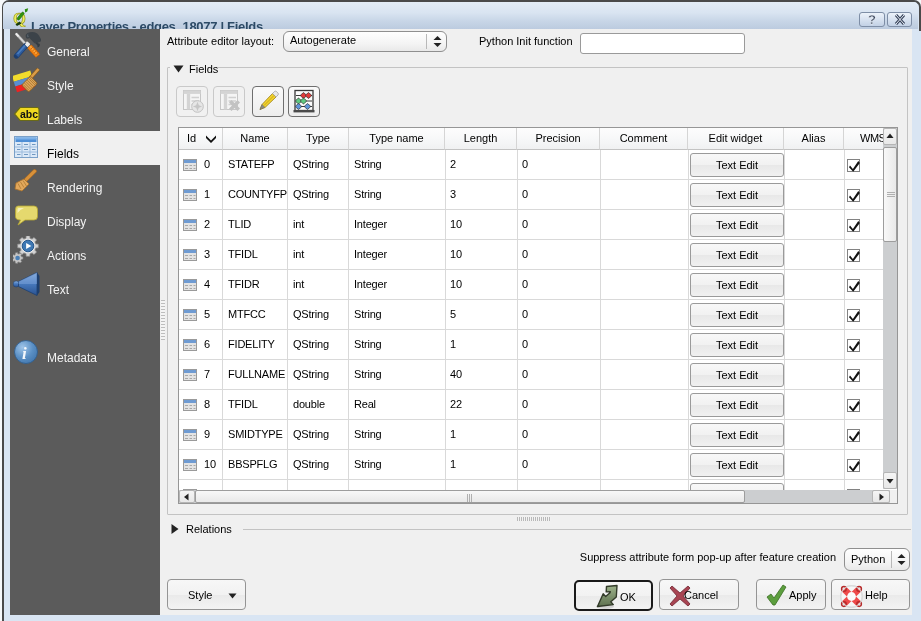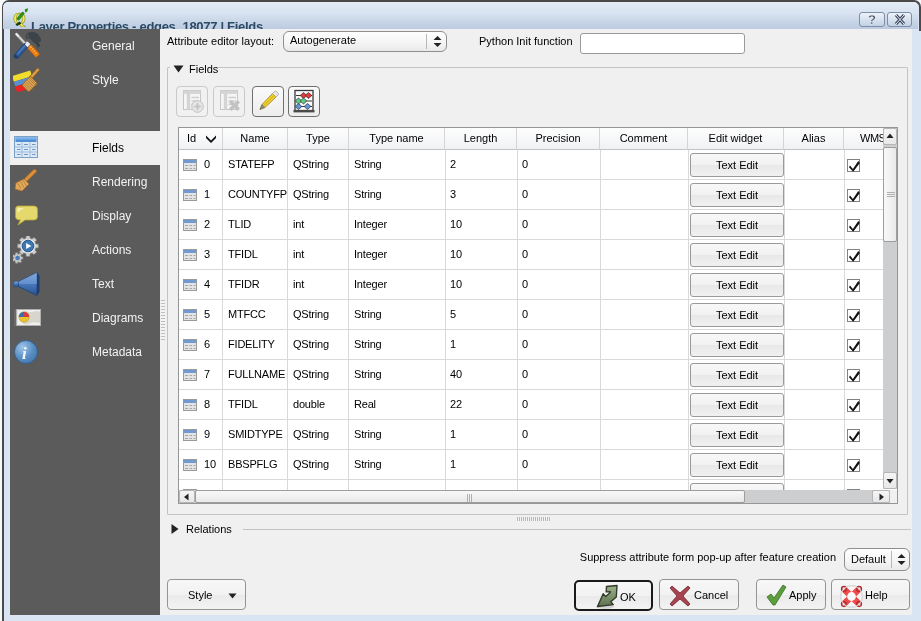--- a/index.html
+++ b/index.html
@@ -13,21 +13,21 @@
   border-bottom:none; border-radius:7px 7px 0 0; }
 #leftborder { position:absolute; left:2px; top:24px; width:2px; height:597px; background:#4a4a4a; }
 #titlebar { position:absolute; left:3px; top:2px; width:915px; height:27px;
   background:linear-gradient(180deg,#e3ecf6 0%,#d9e4f1 40%,#c8d6e7 70%,#bccbdf 100%);
   border-radius:5px 5px 0 0; }
 #title-text { position:absolute; left:210px; top:11px; font-size:12px; font-weight:bold; color:#2c4a66;margin-top:11px; }
 .capbtn { position:absolute; top:10px; width:26px; height:15px; border:1px solid #7e8ea6; border-radius:3px;
   background:linear-gradient(180deg,#ecf2fa 0%,#d8e2f0 50%,#c2d1e5 100%); }
 #sidebar { position:absolute; left:10px; top:29px; width:150px; height:586px; background:#5b5b5b; }
 .sbitem { position:absolute; left:0; width:150px; height:34px; color:#f2f2f2; font-size:12px; }
-.sbitem .lbl { position:absolute; left:37px; top:10px;margin-left:45px; }
+.sbitem .lbl { position:absolute; left:37px; top:16px; }
 .sbitem svg { position:absolute; left:3px; top:3px; }
 .sbsel { background:#f0f0f0; color:#000; }
 #content { position:absolute; left:160px; top:29px; width:752px; height:586px; background:#f0f0f0; }
 .btn { position:absolute; border:1px solid #949494; border-radius:4px;
   background:linear-gradient(180deg,#f7f7f7 0%,#f2f2f2 50%,#eaeaea 52%,#f3f3f3 100%); }
 .combo { position:absolute; border:1px solid #8f8f8f; border-radius:6px;
   background:linear-gradient(180deg,#fefefe 0%,#f4f4f4 60%,#e9e9e9 100%); }
 .input { position:absolute; border:1px solid #9a9a9a; border-radius:3px; background:#fff; }
 .hdr { position:absolute; top:0px; height:22px; background:linear-gradient(180deg,#fdfdfd 0%,#f7f8f9 50%,#f0f1f2 100%);
   border-right:1px solid #d5d5d5; border-bottom:1px solid #c3c3c3; text-align:center; font-size:11px; line-height:21px; }
@@ -100,20 +100,27 @@
       </g>
       <line x1="25.5" y1="3" x2="17" y2="12.5" stroke="#8a5a18" stroke-width="3.8"></line>
       <line x1="25.5" y1="3" x2="17" y2="12.5" stroke="#d89c4a" stroke-width="2.6"></line>
       <g transform="rotate(-45 16 18)">
         <rect x="10" y="13.5" width="12.5" height="10" rx="1.5" fill="#dca55c" stroke="#8a5a18" stroke-width="0.8"></rect>
         <path d="M11.5 14 L11.5 23 M13.5 14 L13.5 23.5 M15.5 14 L15.5 23.5 M17.5 14 L17.5 23.5 M19.5 14 L19.5 23.5 M21 14 L21 23" stroke="#b07c30" stroke-width="0.9"></path>
       </g>
     </svg>
     <span class="lbl">Style</span>
   </div>
+  <div class="sbitem" style="top:68px;">
+    <svg width="28" height="26" viewBox="0 0 28 26" style="top:4px;">
+      <path d="M7 6.5 L24 6.5 Q26 6.5 26 8.5 L26 17.5 Q26 19.5 24 19.5 L7 19.5 L1.5 13 Z" fill="#f0d820" stroke="#6a6a18" stroke-width="1.2"></path>
+      <text x="7" y="17" font-family="Liberation Sans" font-size="10.5" font-weight="bold" fill="#111">abc</text>
+    </svg>
+    <span class="lbl">Labels</span>
+  </div>
   <div class="sbitem sbsel" style="top:102px;">
     <svg width="26" height="26" viewBox="0 0 26 26" style="top:3px;">
       <rect x="1.5" y="2.5" width="23" height="21" fill="#dce9f7" stroke="#7aa0c8" stroke-width="1"></rect>
       <rect x="2.5" y="3.5" width="21" height="4.5" fill="#4f8fd6"></rect>
       <rect x="2.5" y="3.5" width="21" height="2" fill="#7db1e8"></rect>
       <g stroke="#9bbbdd" stroke-width="1">
         <path d="M2 13 L24 13 M2 18 L24 18 M9 8 L9 23 M17 8 L17 23"></path>
       </g>
       <g stroke="#6f97c0" stroke-width="1">
         <path d="M4 10.5 L7.5 10.5 M11 10.5 L15 10.5 M19 10.5 L22.5 10.5 M4 15.5 L7.5 15.5 M11 15.5 L15 15.5 M19 15.5 L22.5 15.5 M4 20.5 L7.5 20.5 M11 20.5 L15 20.5 M19 20.5 L22.5 20.5"></path>
@@ -156,31 +163,20 @@
             <stop offset="1" stop-color="#2a5290"></stop>
         </linearGradient>
       </defs>
       <circle cx="3.2" cy="14" r="3" fill="url(#jg)" stroke="#1d3f6e" stroke-width="0.5"></circle>
       <path d="M24 2.5 L24 25.5 L5.5 16.5 L5.5 11.5 Z" fill="url(#jg)" stroke="#1d3f6e" stroke-width="0.8"></path>
       <path d="M24 2.5 L26.5 6 L26.5 22 L24 25.5 Z" fill="#1e3f6e"></path>
       <path d="M24 2.5 L24 14 L5.5 14 L5.5 11.5 Z" fill="#7ba3d8" opacity="0.55"></path>
     </svg>
     <span class="lbl">Text</span>
   </div>
-  <div class="sbitem" style="top:272px;">
-    <svg width="28" height="28" viewBox="0 0 28 28" style="top:3px;">
-      <rect x="1" y="5" width="2.6" height="17" fill="#6a6a6a"></rect>
-      <rect x="3.6" y="5.5" width="24" height="16" fill="#efefed" stroke="#b0b0b0" stroke-width="1"></rect>
-      <path d="M12 7 Q16 9 21 7.5 Q25 6.5 27 8 L27 19 Q21 17.5 16 19.5 Q12 21 9 19 Z" fill="#d8d5cd"></path>
-      <circle cx="11" cy="13" r="5.2" fill="#e8c42e" stroke="#a88a10" stroke-width="0.4"></circle>
-      <path d="M11 13 L11 7.8 A5.2 5.2 0 0 1 16.2 13 Z" fill="#d83c3c"></path>
-      <path d="M11 13 L5.8 13 A5.2 5.2 0 0 1 11 7.8 Z" fill="#3e6eb0"></path>
-    </svg>
-    <span class="lbl">Diagrams</span>
-  </div>
   <div class="sbitem" style="top:306px;">
     <svg width="26" height="26" viewBox="0 0 26 26" style="top:4px;">
       <defs>
         <radialGradient id="mg" cx="0.35" cy="0.3" r="0.9">
           <stop offset="0" stop-color="#9fc4e8"></stop>
           <stop offset="0.5" stop-color="#5a8fc4"></stop>
           <stop offset="1" stop-color="#3a6ea5"></stop>
         </radialGradient>
       </defs>
       <circle cx="13" cy="13" r="11.5" fill="url(#mg)" stroke="#2d5a8a" stroke-width="0.8"></circle>
@@ -563,21 +559,21 @@
 <div class="abs" style="left:517px; top:517px; width:34px; height:4px; background-image:repeating-linear-gradient(90deg,#b8b8b8 0px,#b8b8b8 1px,#f2f2f2 1px,#f2f2f2 2px);"></div>
 
 <svg class="abs" style="left:171px; top:524px;" width="8" height="10" viewBox="0 0 8 10">
     <path d="M0.5 0 L7.5 5 L0.5 10 Z" fill="#222"></path>
   </svg>
 <span class="abs" style="left:186px; top:523px;">Relations</span>
 <div class="abs" style="left:243px; top:529px; width:668px; height:1px; background:#c3c3c3;"></div>
 
 <span class="abs" style="right:85px; top:551px; white-space:nowrap;">Suppress attribute form pop-up after feature creation</span>
 <div class="combo" style="left:844px; top:548px; width:66px; height:23px;">
-  <span class="abs" style="left:6px; top:4px;">Default</span>
+  <span class="abs" style="left:6px; top:4px;">Python</span>
   <div class="abs" style="left:46px; top:2px; width:1px; height:17px; background:#b8b8b8;"></div>
   <svg class="abs" style="left:50px; top:4px;" width="13" height="13" viewBox="0 0 13 13">
     <path d="M2.5 5 L6.5 1 L10.5 5 Z" fill="#222"></path>
     <path d="M2.5 8 L6.5 12 L10.5 8 Z" fill="#222"></path>
   </svg>
 </div>
 
 <div class="btn" style="left:167px; top:579px; width:79px; height:31px;">
   <span class="abs" style="left:20px; top:9px;">Style</span>
   <svg class="abs" style="left:60px; top:13px;" width="9" height="6" viewBox="0 0 9 6">
@@ -594,21 +590,21 @@
       </defs>
     <ellipse cx="11" cy="22.5" rx="9" ry="2.5" fill="#000" opacity="0.12"></ellipse>
     <path d="M12.5 2.5 L23 1.5 L22.3 13 L16.8 17.8 L19.3 20.6 L3.5 22.5 L9.2 9.8 L11.7 12.6 L16 8.8 L16.3 7.6 L12.2 7.9 Z" fill="url(#okg)" stroke="#333b2a" stroke-width="1.4" stroke-linejoin="round"></path>
   </svg>
   <span class="abs" style="left:44px; top:9px;">OK</span>
 </div>
 <div class="btn" style="left:659px; top:579px; width:80px; height:31px;">
   <svg class="abs" style="left:9px; top:5px;" width="22" height="22" viewBox="0 0 22 22">
     <path d="M3 1 L11 8 L19 1 L21 3 L14 11 L21 19 L19 21 L11 14 L3 21 L1 19 L8 11 L1 3 Z" fill="#a84452" stroke="#6e2430" stroke-width="0.8"></path>
   </svg>
-  <span class="abs" style="left:34px; top:9px;">Cancel</span>
+  <span class="abs" style="left:24px; top:9px;">Cancel</span>
 </div>
 <div class="btn" style="left:756px; top:579px; width:70px; height:31px;">
   <svg class="abs" style="left:7px; top:4px;" width="24" height="24" viewBox="0 0 24 24">
     <path d="M3 13 L7 10 L10 14 L19 1 L22 3 L11 21 L9 21 Z" fill="#5c9e3e" stroke="#3a6e22" stroke-width="0.8"></path>
   </svg>
   <span class="abs" style="left:32px; top:9px;">Apply</span>
 </div>
 <div class="btn" style="left:831px; top:579px; width:79px; height:31px;">
   <svg class="abs" style="left:7px; top:4px;" width="25" height="25" viewBox="0 0 25 25">
     <circle cx="12.5" cy="12.5" r="10.8" fill="#f6f6f6" stroke="#d4d4d4" stroke-width="1.2"></circle>

